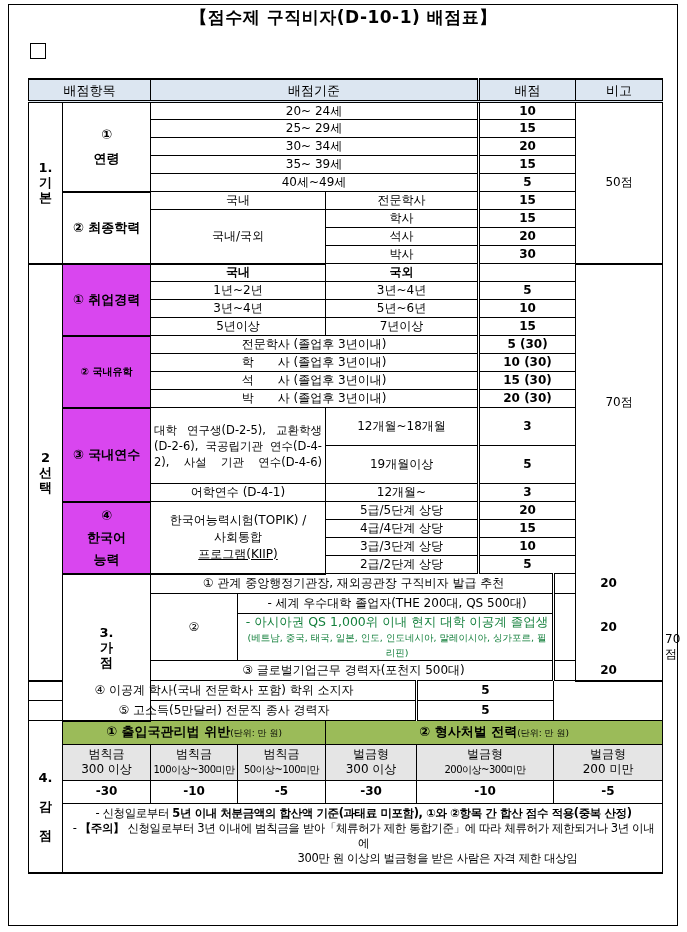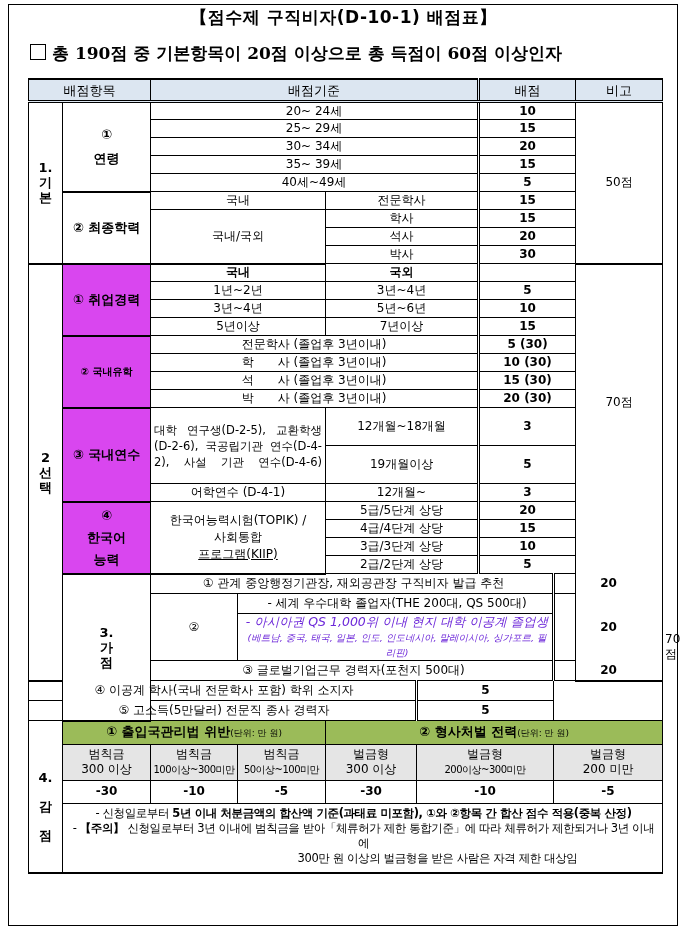--- a/index.html
+++ b/index.html
@@ -8,38 +8,38 @@
   .title { position:absolute; left:0; right:0; top:6px; text-align:center; font-size:17px; font-weight:bold; letter-spacing:0.5px; }
   .subtitle { position:absolute; left:30px; top:42px; font-family:"DejaVu Serif", serif; font-size:17px; font-weight:bold; }
   .subtitle .box { display:inline-block; width:14px; height:14px; border:1.5px solid #000; vertical-align:-1px; margin-right:6px; }
   table.main { position:absolute; left:28px; top:78px; width:634px; border-collapse:collapse; table-layout:fixed; font-size:12px;padding-left:8px; }
   table.main td, table.main th { border:1px solid #000; padding:0 2px; text-align:center; vertical-align:middle; line-height:15px; }
   table.main th { background:#dce6f1; font-weight:normal; font-size:13px; height:20px; border-top:2px solid #000; border-bottom:3px double #000; }
   .score { font-weight:bold; border-left:3px double #000 !important; }
   .sec-end td { border-bottom:2px solid #000; }
   .grey { background:#d946ef; }
   .cat { font-weight:bold; font-size:13px; line-height:26px; }
-  .blue { color:#6d28d9;font-style:italic; }
+  .blue { color:#15803d; }
   .small { font-size:9.5px; }
   .left { text-align:left; padding-left:6px !important;margin-top:40px; }
   .green-h { background:#9bbb59; font-weight:bold; font-size:13px; height:22px; }
   .green-h .unit { font-size:9px; font-weight:normal; }
   .green-c { background:#e5e5e5; font-size:12px; line-height:15px; }
   .tiny { font-size:10px; letter-spacing:-0.5px; }
   .ded td { font-weight:bold; height:22px; border-top:3px double #000; }
   .notes { text-align:center; font-size:11.5px; line-height:16px; padding:2px 4px 6px 6px !important; letter-spacing:-0.4px; }
   .notes .indent { padding-left:148px; display:block; }
   .outer-b { border-bottom:2px solid #000 !important; }
 </style>
 </head>
 <body>
 
 <div class="frame"></div>
 <div class="title">【점수제 구직비자(D-10-1) 배점표】</div>
-<div class="subtitle"><span class="box"></span><span>총 190점 중 기본항목이 20점 이상으로 총 득점이 60점 이상인자</span></div>
+<div class="subtitle"><span class="box"></span></div>
 
 <table class="main">
   <colgroup>
     <col style="width:34px">
       <col style="width:88px">
       <col style="width:87px">
       <col style="width:40px">
       <col style="width:48px">
       <col style="width:27px">
       <col style="width:34px">

